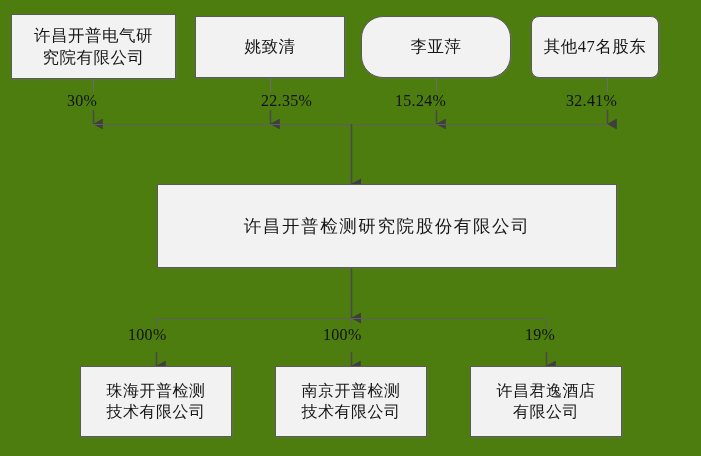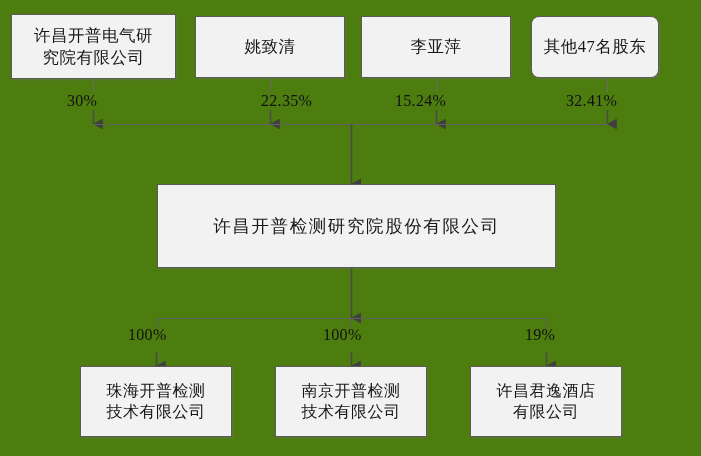--- a/index.html
+++ b/index.html
@@ -122,34 +122,34 @@
 
   <div class="node-box tier-top" style="left:11px; top:14px; width:165px; height:65px;">
     <span class="node-label">许昌开普电气研
 究院有限公司</span>
   </div>
 
   <div class="node-box tier-top" style="left:195px; top:16px; width:150px; height:62px;">
     <span class="node-label">姚致清</span>
   </div>
 
-  <div class="node-box tier-top" style="left:361px; top:16px; width:150px; height:62px;">
+  <div class="node-box tier-top" style="left:361px; top:16px; width:150px; height:62px;border-radius:22px;">
     <span class="node-label">李亚萍</span>
   </div>
 
   <div class="node-box tier-top" style="left:531px; top:16px; width:128px; height:62px;border-radius:8px;">
     <span class="node-label">其他47名股东</span>
   </div>
 
   <div class="pct-label" style="left:67px; top:92px;">30%</div>
   <div class="pct-label" style="left:229px; top:92px;margin-left:32px;">22.35%</div>
   <div class="pct-label" style="left:395px; top:92px;">15.24%</div>
   <div class="pct-label" style="left:566px; top:92px;text-align:center;">32.41%</div>
 
-  <div class="node-box tier-center" style="left:157px; top:184px; width:399px; height:84px;">
+  <div class="node-box tier-center" style="left:157px; top:184px; width:460px; height:84px;">
     <span class="node-label">许昌开普检测研究院股份有限公司</span>
   </div>
 
   <div class="pct-label" style="left:128px; top:326px;">100%</div>
   <div class="pct-label" style="left:323px; top:326px;">100%</div>
   <div class="pct-label" style="left:525px; top:326px;">19%</div>
 
   <div class="node-box tier-bottom" style="left:80px; top:366px; width:152px; height:71px;align-items:center;">
     <span class="node-label">珠海开普检测
 技术有限公司</span>

